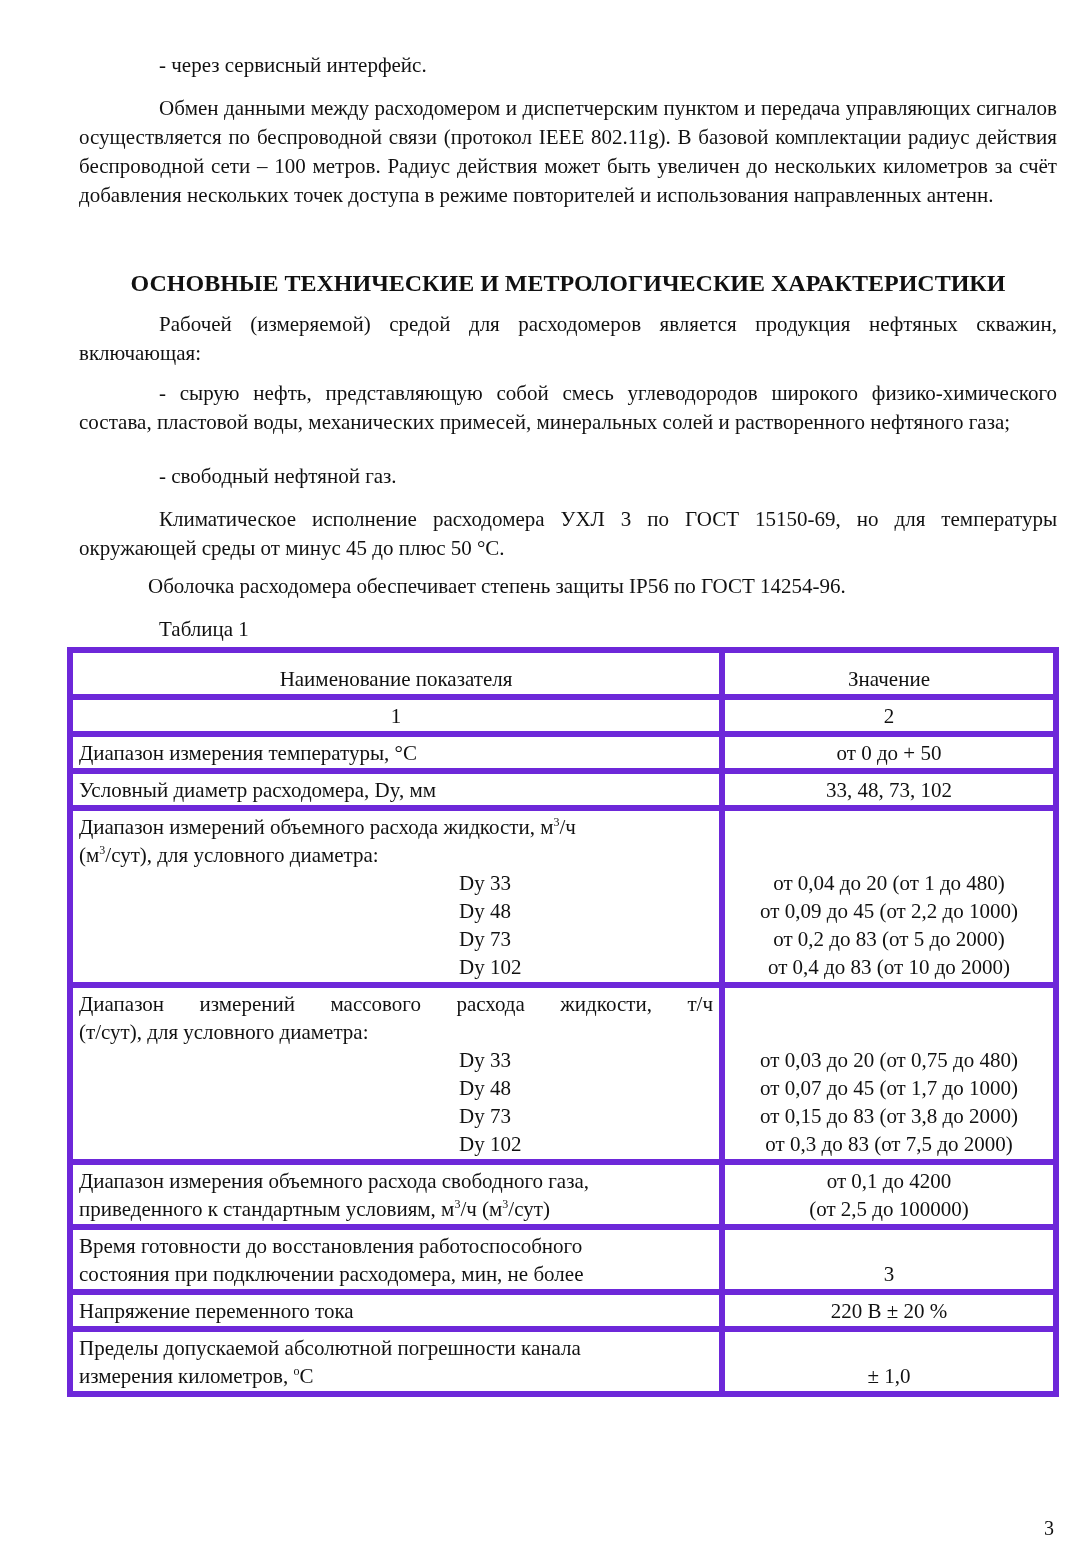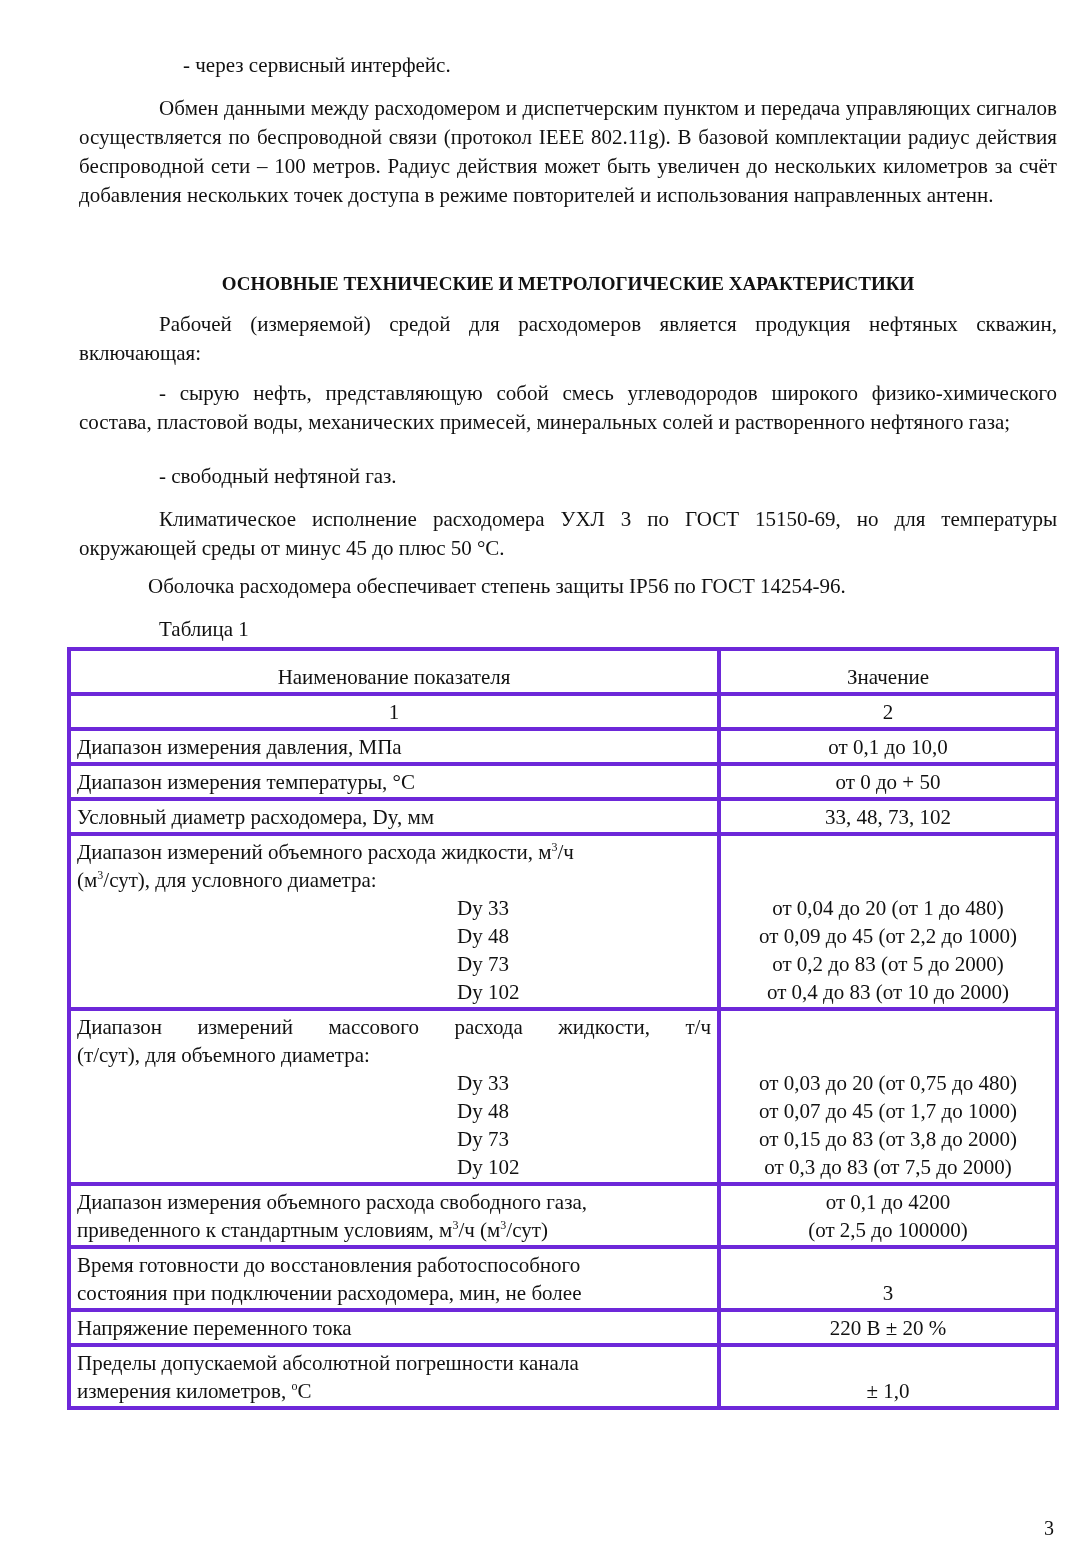--- a/index.html
+++ b/index.html
@@ -5,65 +5,61 @@
   html, body { margin: 0; padding: 0; background: #ffffff; }
   body {
     width: 1092px; height: 1560px; position: relative; overflow: hidden;
     font-family: "Liberation Serif", "DejaVu Serif", serif;
     color: #111; font-size: 21px; line-height: 27px;
   }
   .page { position: absolute; left: 79px; top: 0; width: 978px; }
   p { margin: 0; text-align: justify; }
   .indent { text-indent: 80px; }
   .heading {
-    font-weight: bold; text-align: center; font-size: 19px;
+    font-weight: bold; text-align: center; font-size: 24px;
     margin: 0;
   }
   table {
     position: absolute; left: 67px; top: 647px; width: 992px;
     border-collapse: collapse; font-size: 21px; line-height: 28px;
   }
-  td { border: 4px solid #6d28d9; padding: 2px 6px 1px 6px; vertical-align: top; }
+  td { border: 6px solid #6d28d9; padding: 2px 6px 1px 6px; vertical-align: top; }
   td.c1 { width: 634px; }
   td.c2 { text-align: center; }
   td.bottom { vertical-align: bottom; }
   .sub { display: block; padding-left: 380px; }
   .just { text-align: justify; text-align-last: justify; }
   .page-num { position: absolute; left: 1044px; top: 1515px; font-size: 20px; }
   sup { font-size: 12px; line-height: 0; }
 </style>
 </head>
 <body>
 
 <div class="page">
-  <p style="position:absolute; top:52px; left:80px;margin-left:24px;">- через сервисный интерфейс.</p>
+  <p style="position:absolute; top:52px; left:80px;">- через сервисный интерфейс.</p>
   <p class="indent" style="position:absolute; top:94px; width:978px; line-height:29px;">Обмен данными между расходомером и диспетчерским пунктом и передача управляющих сигналов осуществляется по беспроводной связи (протокол  IEEE 802.11g). В базовой комплектации радиус действия беспроводной сети – 100 метров. Радиус действия может быть увеличен до нескольких километров за счёт добавления нескольких точек доступа в режиме повторителей и использования направленных антенн.</p>
 
   <p class="heading" style="position:absolute; top:270px; width:978px;">ОСНОВНЫЕ ТЕХНИЧЕСКИЕ И МЕТРОЛОГИЧЕСКИЕ ХАРАКТЕРИСТИКИ</p>
   <p class="indent" style="position:absolute; top:310px; width:978px; line-height:29px;">Рабочей (измеряемой) средой для расходомеров является продукция нефтяных скважин, включающая:</p>
   <p class="indent" style="position:absolute; top:379px; width:978px; line-height:29px;">- сырую нефть, представляющую собой смесь углеводородов широкого физико-химического состава, пластовой воды, механических примесей, минеральных солей и растворенного нефтяного газа;</p>
   <p style="position:absolute; top:463px; left:80px;">- свободный нефтяной газ.</p>
   <p class="indent" style="position:absolute; top:505px; width:978px; line-height:29px;">Климатическое исполнение расходомера УХЛ 3 по ГОСТ 15150-69, но для температуры окружающей среды от минус 45 до плюс 50 °С.</p>
   <p style="position:absolute; top:573px; left:69px;">Оболочка расходомера обеспечивает степень защиты IP56 по ГОСТ 14254-96.</p>
   <p style="position:absolute; top:616px; left:80px;">Таблица 1</p>
 </div>
 
 <table>
   <tbody>
       <tr>
     <td class="c1" style="text-align:center; padding-top:12px;">Наименование показателя</td>
     <td class="c2" style="padding-top:12px;">Значение</td>
   </tr>
   <tr>
     <td class="c1" style="text-align:center;">1</td>
     <td class="c2">2</td>
-  </tr>
-  <tr>
-    <td class="c1">Диапазон измерения давления, МПа</td>
-    <td class="c2">от 0,1 до 10,0</td>
   </tr>
   <tr>
     <td class="c1">Диапазон измерения температуры, °С</td>
     <td class="c2">от 0 до + 50</td>
   </tr>
   <tr>
     <td class="c1">Условный диаметр расходомера, Dy, мм</td>
     <td class="c2">33, 48, 73, 102</td>
   </tr>
   <tr>
@@ -79,21 +75,21 @@
       <br><br>
       <span style="display:block">от 0,04 до 20 (от 1 до 480)</span>
       <span style="display:block">от 0,09 до 45 (от 2,2 до 1000)</span>
       <span style="display:block">от 0,2 до 83 (от 5 до 2000)</span>
       <span style="display:block">от 0,4 до 83 (от 10 до 2000)</span>
     </td>
   </tr>
   <tr>
     <td class="c1">
       <span class="just" style="display:block">Диапазон измерений массового расхода жидкости, т/ч</span>
-      <span style="display:block">(т/сут), для объемного диаметра:</span>
+      <span style="display:block">(т/сут), для условного диаметра:</span>
       <span class="sub">Dy 33</span>
       <span class="sub">Dy 48</span>
       <span class="sub">Dy 73</span>
       <span class="sub">Dy 102</span>
     </td>
     <td class="c2">
       <br><br>
       <span style="display:block">от 0,03 до 20 (от 0,75 до 480)</span>
       <span style="display:block">от 0,07 до 45 (от 1,7 до 1000)</span>
       <span style="display:block">от 0,15 до 83 (от 3,8 до 2000)</span>

